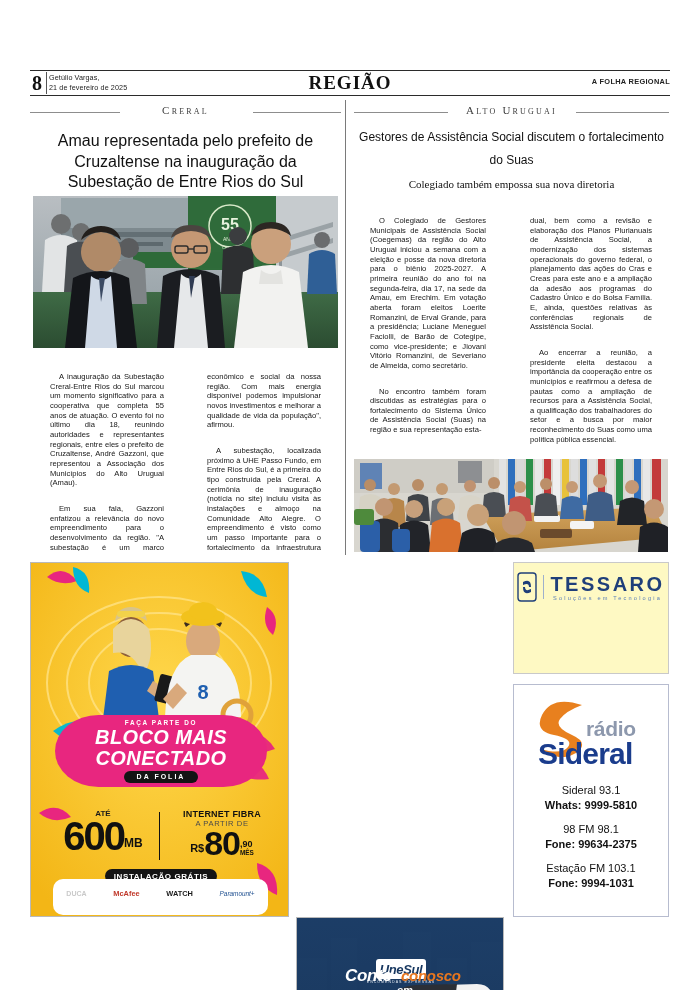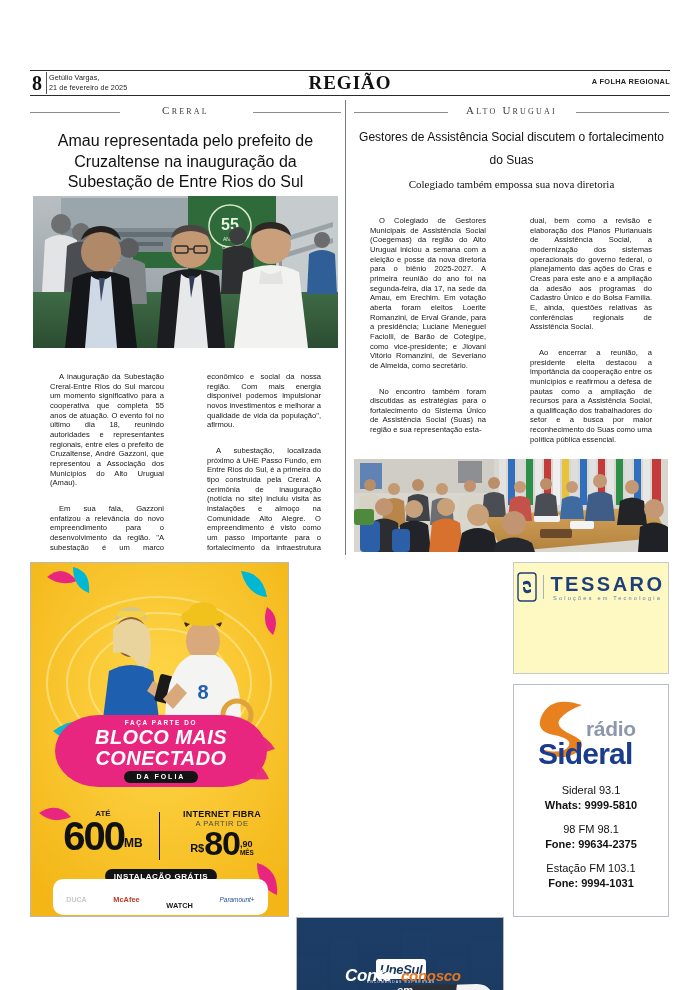--- a/index.html
+++ b/index.html
@@ -406,21 +406,21 @@
       </div>
     </div>
 
     <div class="r-dark" style="left:74px;top:306px;width:112px;height:14px;"></div>
     <div class="r-tag" style="left:74px;top:309px;width:112px;font-size:8px;letter-spacing:.6px;">INSTALAÇÃO GRÁTIS</div>
 
     <div class="r-white-card" style="left:22px;top:316px;width:215px;height:36px;"></div>
     <div style="position:absolute;left:22px;top:326px;width:215px;display:flex;align-items:center;justify-content:space-around;">
       <span style="font-size:7px;font-weight:bold;color:#c9c9c9;">DUCA</span>
       <span style="font-size:7.4px;font-weight:bold;color:#c0392b;">McAfee</span>
-      <span style="font-size:7.4px;font-weight:bold;color:#1a1a1a;margin-top:12px;">WATCH</span>
+      <span style="font-size:7.4px;font-weight:bold;color:#1a1a1a;">WATCH</span>
       <span style="font-size:6.4px;font-style:italic;color:#1d4e8f;">Paramount+</span>
     </div>
 
     <div style="position:absolute;left:22px;top:360px;"></div>
 
   </div>
 
   <div class="ad unesul ad-border" style="left:296px;top:562px;width:208px;height:355px;">
     <svg style="position:absolute;left:0;top:0;width:208px;height:355px;" viewBox="0 0 208 355" aria-hidden="true">
       <defs>

